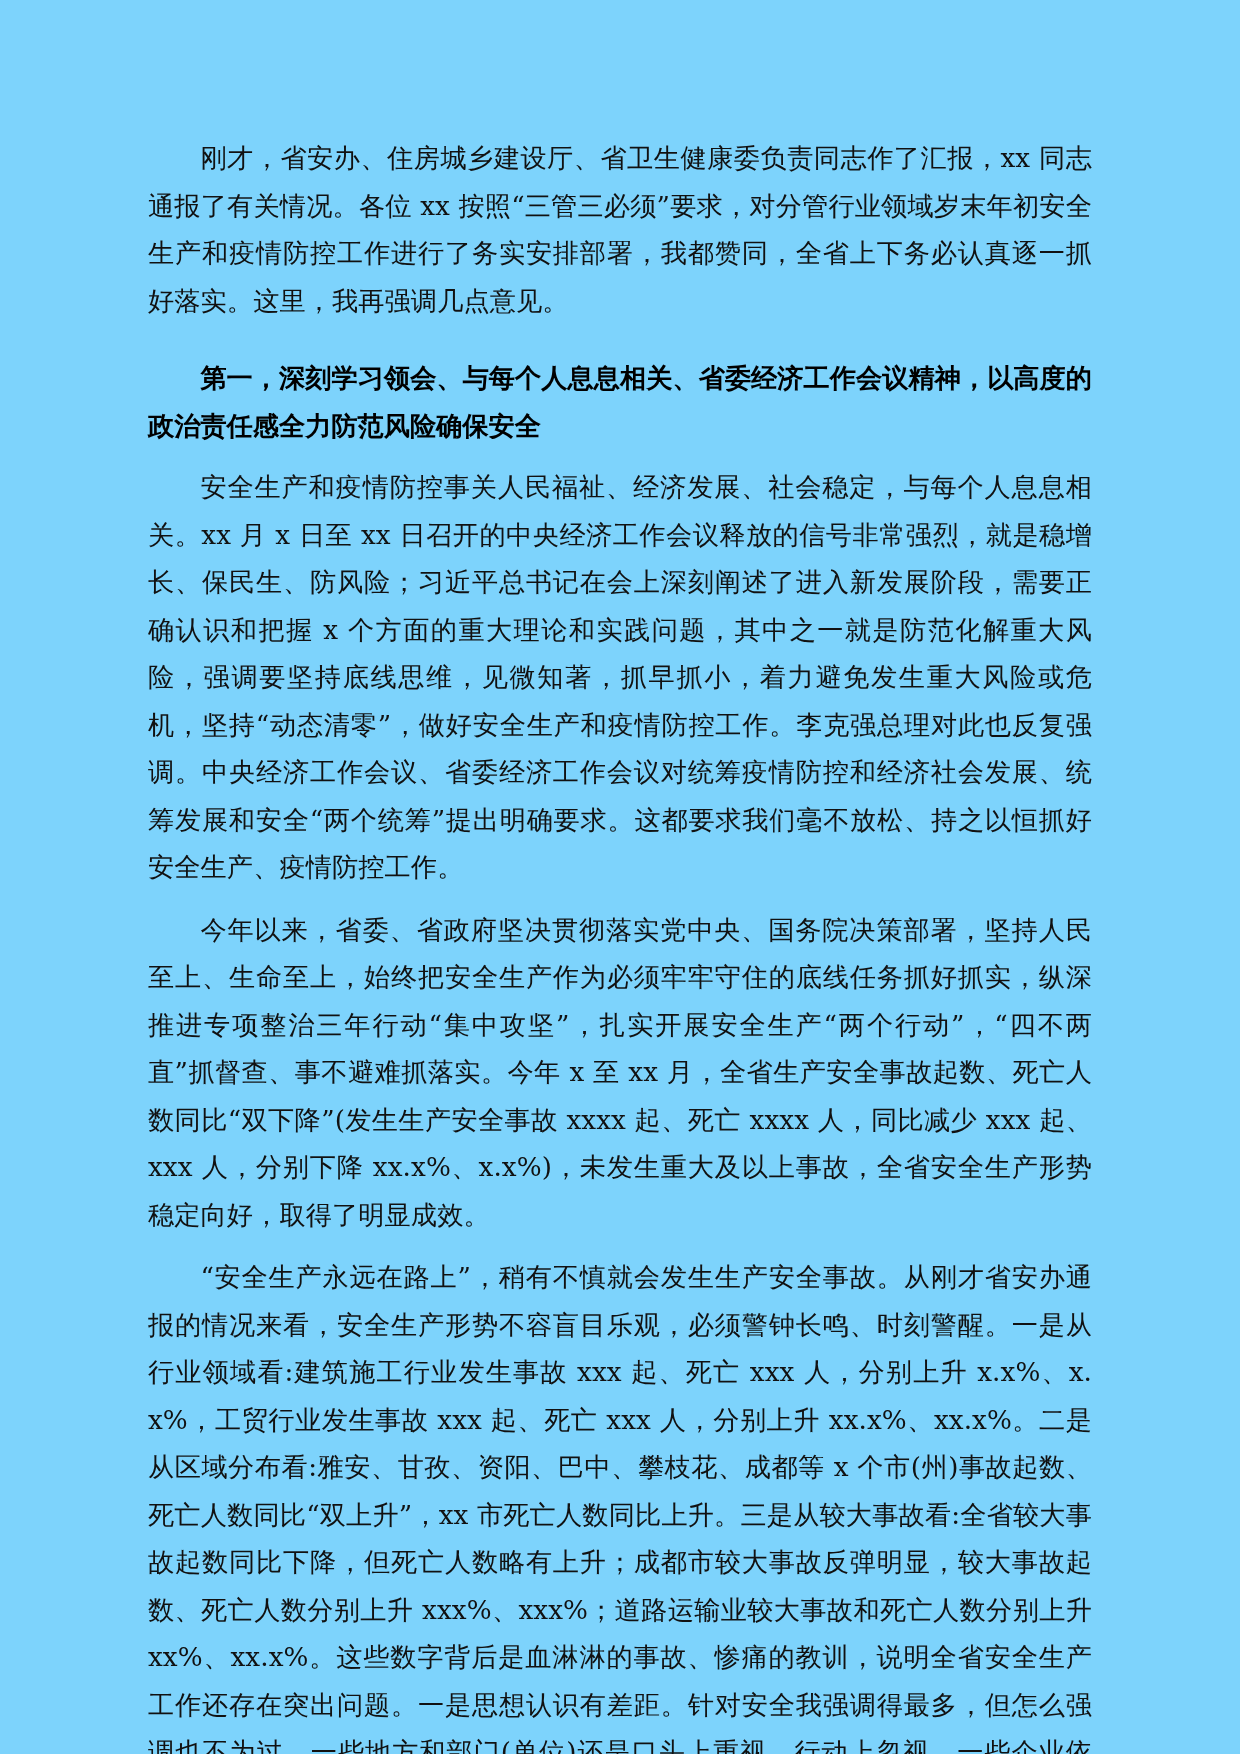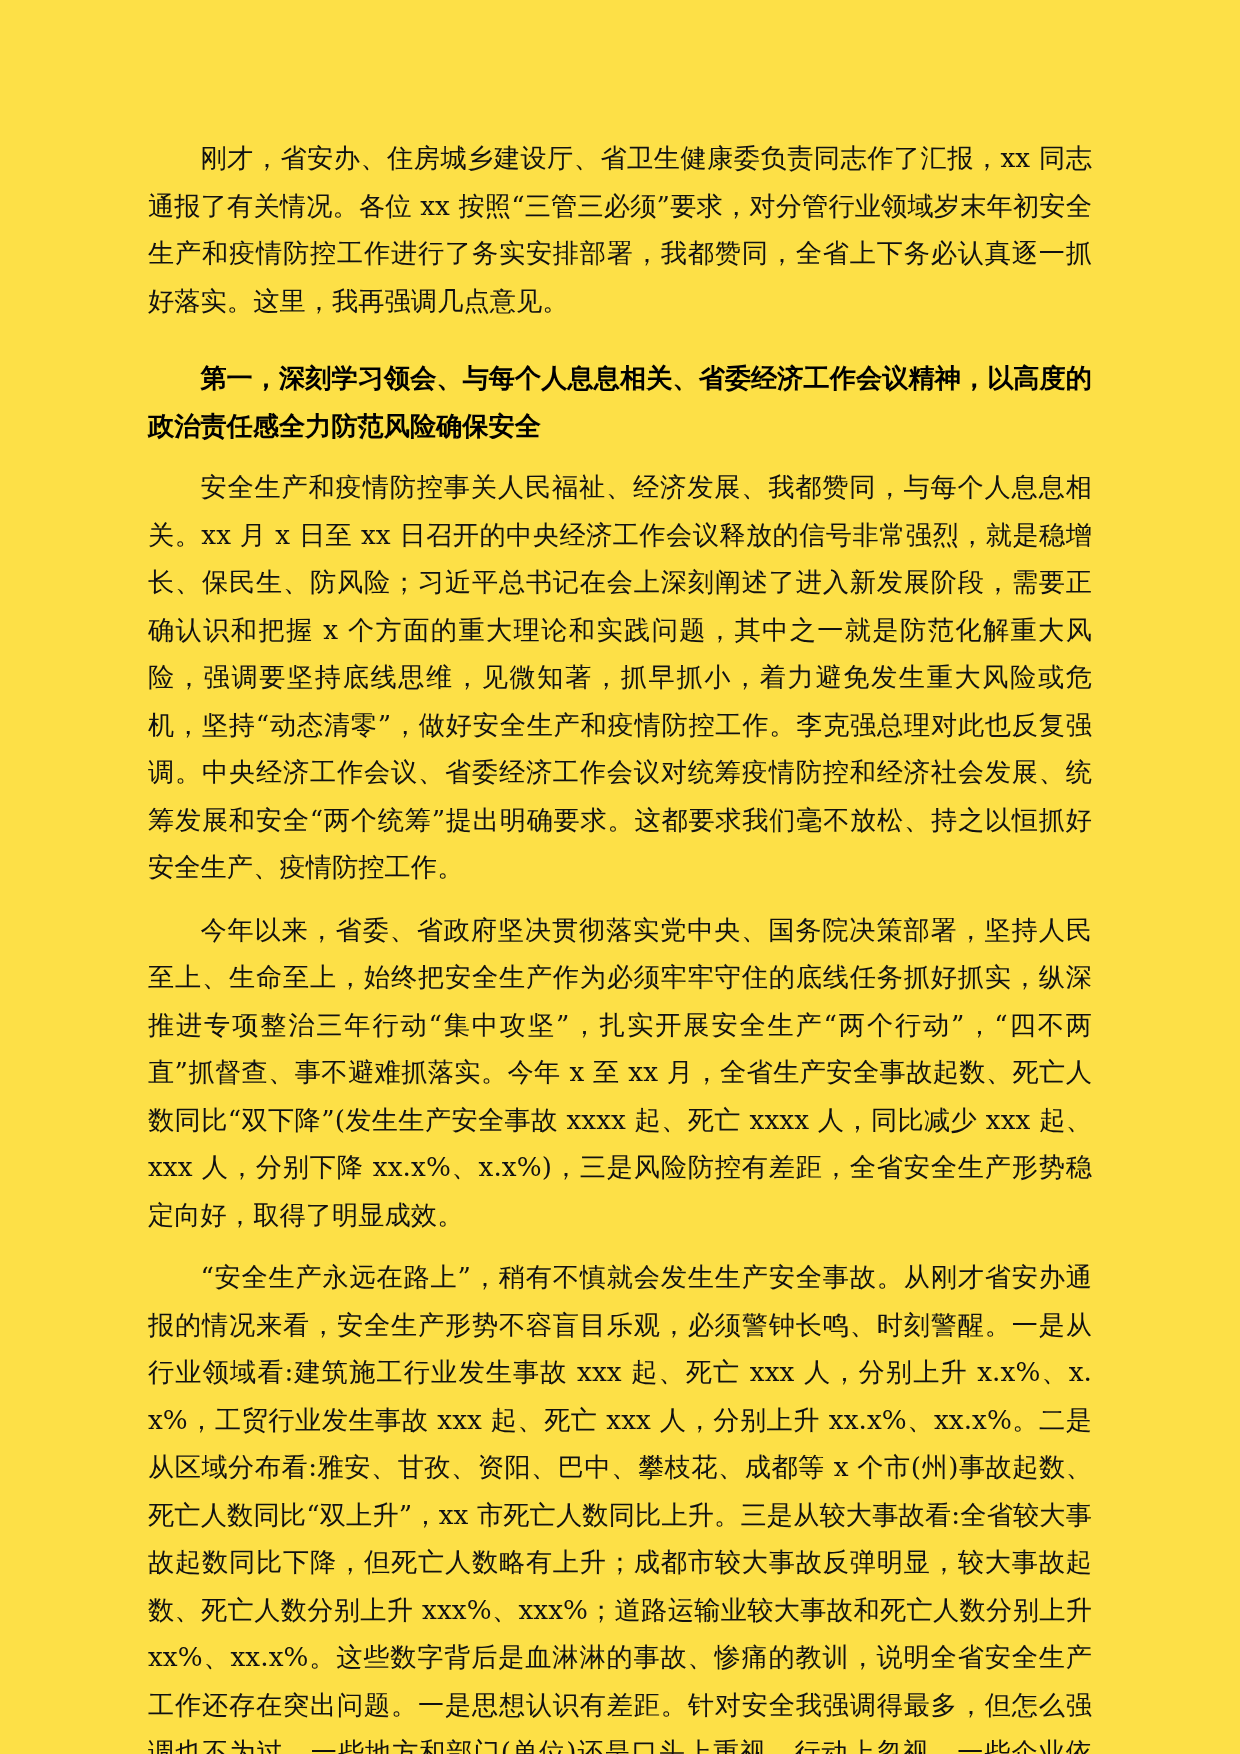--- a/index.html
+++ b/index.html
@@ -12,21 +12,21 @@
     width: 1240px;
     height: 1754px;
     font-family: "DejaVu Serif", "Liberation Serif", serif;
     color: #000000;
     -webkit-font-smoothing: none;
   }
   .page {
     position: relative;
     width: 1240px;
     height: 1754px;
-    background: #fde047;
+    background: #7dd3fc;
     box-sizing: border-box;
     padding: 135px 148px 0 148px;
   }
   .doc-body {
     width: 944px;
   }
   p.para {
     margin: 0 0 0 0;
     font-family: "DejaVu Serif", "Liberation Serif", serif;
     font-size: 26.2px;
@@ -61,20 +61,20 @@
 </head>
 <body>
 
 <div class="page">
   <div class="doc-body">
 
     <p class="para">刚才，省安办、住房城乡建设厅、省卫生健康委负责同志作了汇报，xx 同志通报了有关情况。各位 xx 按照“三管三必须”要求，对分管行业领域岁末年初安全生产和疫情防控工作进行了务实安排部署，我都赞同，全省上下务必认真逐一抓好落实。这里，我再强调几点意见。</p>
 
     <h2 class="heading">第一，深刻学习领会、与每个人息息相关、省委经济工作会议精神，以高度的政治责任感全力防范风险确保安全</h2>
 
-    <p class="para">安全生产和疫情防控事关人民福祉、经济发展、我都赞同，与每个人息息相关。xx 月 x 日至 xx 日召开的中央经济工作会议释放的信号非常强烈，就是稳增长、保民生、防风险；习近平总书记在会上深刻阐述了进入新发展阶段，需要正确认识和把握 x 个方面的重大理论和实践问题，其中之一就是防范化解重大风险，强调要坚持底线思维，见微知著，抓早抓小，着力避免发生重大风险或危机，坚持“动态清零”，做好安全生产和疫情防控工作。李克强总理对此也反复强调。中央经济工作会议、省委经济工作会议对统筹疫情防控和经济社会发展、统筹发展和安全“两个统筹”提出明确要求。这都要求我们毫不放松、持之以恒抓好安全生产、疫情防控工作。</p>
+    <p class="para">安全生产和疫情防控事关人民福祉、经济发展、社会稳定，与每个人息息相关。xx 月 x 日至 xx 日召开的中央经济工作会议释放的信号非常强烈，就是稳增长、保民生、防风险；习近平总书记在会上深刻阐述了进入新发展阶段，需要正确认识和把握 x 个方面的重大理论和实践问题，其中之一就是防范化解重大风险，强调要坚持底线思维，见微知著，抓早抓小，着力避免发生重大风险或危机，坚持“动态清零”，做好安全生产和疫情防控工作。李克强总理对此也反复强调。中央经济工作会议、省委经济工作会议对统筹疫情防控和经济社会发展、统筹发展和安全“两个统筹”提出明确要求。这都要求我们毫不放松、持之以恒抓好安全生产、疫情防控工作。</p>
 
-    <p class="para">今年以来，省委、省政府坚决贯彻落实党中央、国务院决策部署，坚持人民至上、生命至上，始终把安全生产作为必须牢牢守住的底线任务抓好抓实，纵深推进专项整治三年行动“集中攻坚”，扎实开展安全生产“两个行动”，“四不两直”抓督查、事不避难抓落实。今年 x 至 xx 月，全省生产安全事故起数、死亡人数同比“双下降”(发生生产安全事故 xxxx 起、死亡 xxxx 人，同比减少 xxx 起、xxx 人，分别下降 xx.x%、x.x%)，三是风险防控有差距，全省安全生产形势稳定向好，取得了明显成效。</p>
+    <p class="para">今年以来，省委、省政府坚决贯彻落实党中央、国务院决策部署，坚持人民至上、生命至上，始终把安全生产作为必须牢牢守住的底线任务抓好抓实，纵深推进专项整治三年行动“集中攻坚”，扎实开展安全生产“两个行动”，“四不两直”抓督查、事不避难抓落实。今年 x 至 xx 月，全省生产安全事故起数、死亡人数同比“双下降”(发生生产安全事故 xxxx 起、死亡 xxxx 人，同比减少 xxx 起、xxx 人，分别下降 xx.x%、x.x%)，未发生重大及以上事故，全省安全生产形势稳定向好，取得了明显成效。</p>
 
     <p class="para">“安全生产永远在路上”，稍有不慎就会发生生产安全事故。从刚才省安办通报的情况来看，安全生产形势不容盲目乐观，必须警钟长鸣、时刻警醒。一是从行业领域看:建筑施工行业发生事故 xxx 起、死亡 xxx 人，分别上升 x.x%、x.x%，工贸行业发生事故 xxx 起、死亡 xxx 人，分别上升 xx.x%、xx.x%。二是从区域分布看:雅安、甘孜、资阳、巴中、攀枝花、成都等 x 个市(州)事故起数、死亡人数同比“双上升”，xx 市死亡人数同比上升。三是从较大事故看:全省较大事故起数同比下降，但死亡人数略有上升；成都市较大事故反弹明显，较大事故起数、死亡人数分别上升 xxx%、xxx%；道路运输业较大事故和死亡人数分别上升 xx%、xx.x%。这些数字背后是血淋淋的事故、惨痛的教训，说明全省安全生产工作还存在突出问题。一是思想认识有差距。针对安全我强调得最多，但怎么强调也不为过，一些地方和部门(单位)还是口头上重视、行动上忽视。一些企业依然“要钱不要命”，生产中存在许多“不定时炸弹”隐患。二是责任落实有差距。一些地方和部门(单位)安排布置多，实际效果差。一些企业负责人对自己承担的安全责任不清不楚，安全保障投入不足、安全教育培训不够、安全主体责任落实不到位，心存侥幸、仍在幻想。三是风险防控有差距。一些地方、部门和企业对可能存在的安全风险整治态度不坚决、排查不深入、措施不务实，只治标、不治本，敷衍了事、应付检查。</p>
 
   </div>
 </div>
 
 </body></html>

